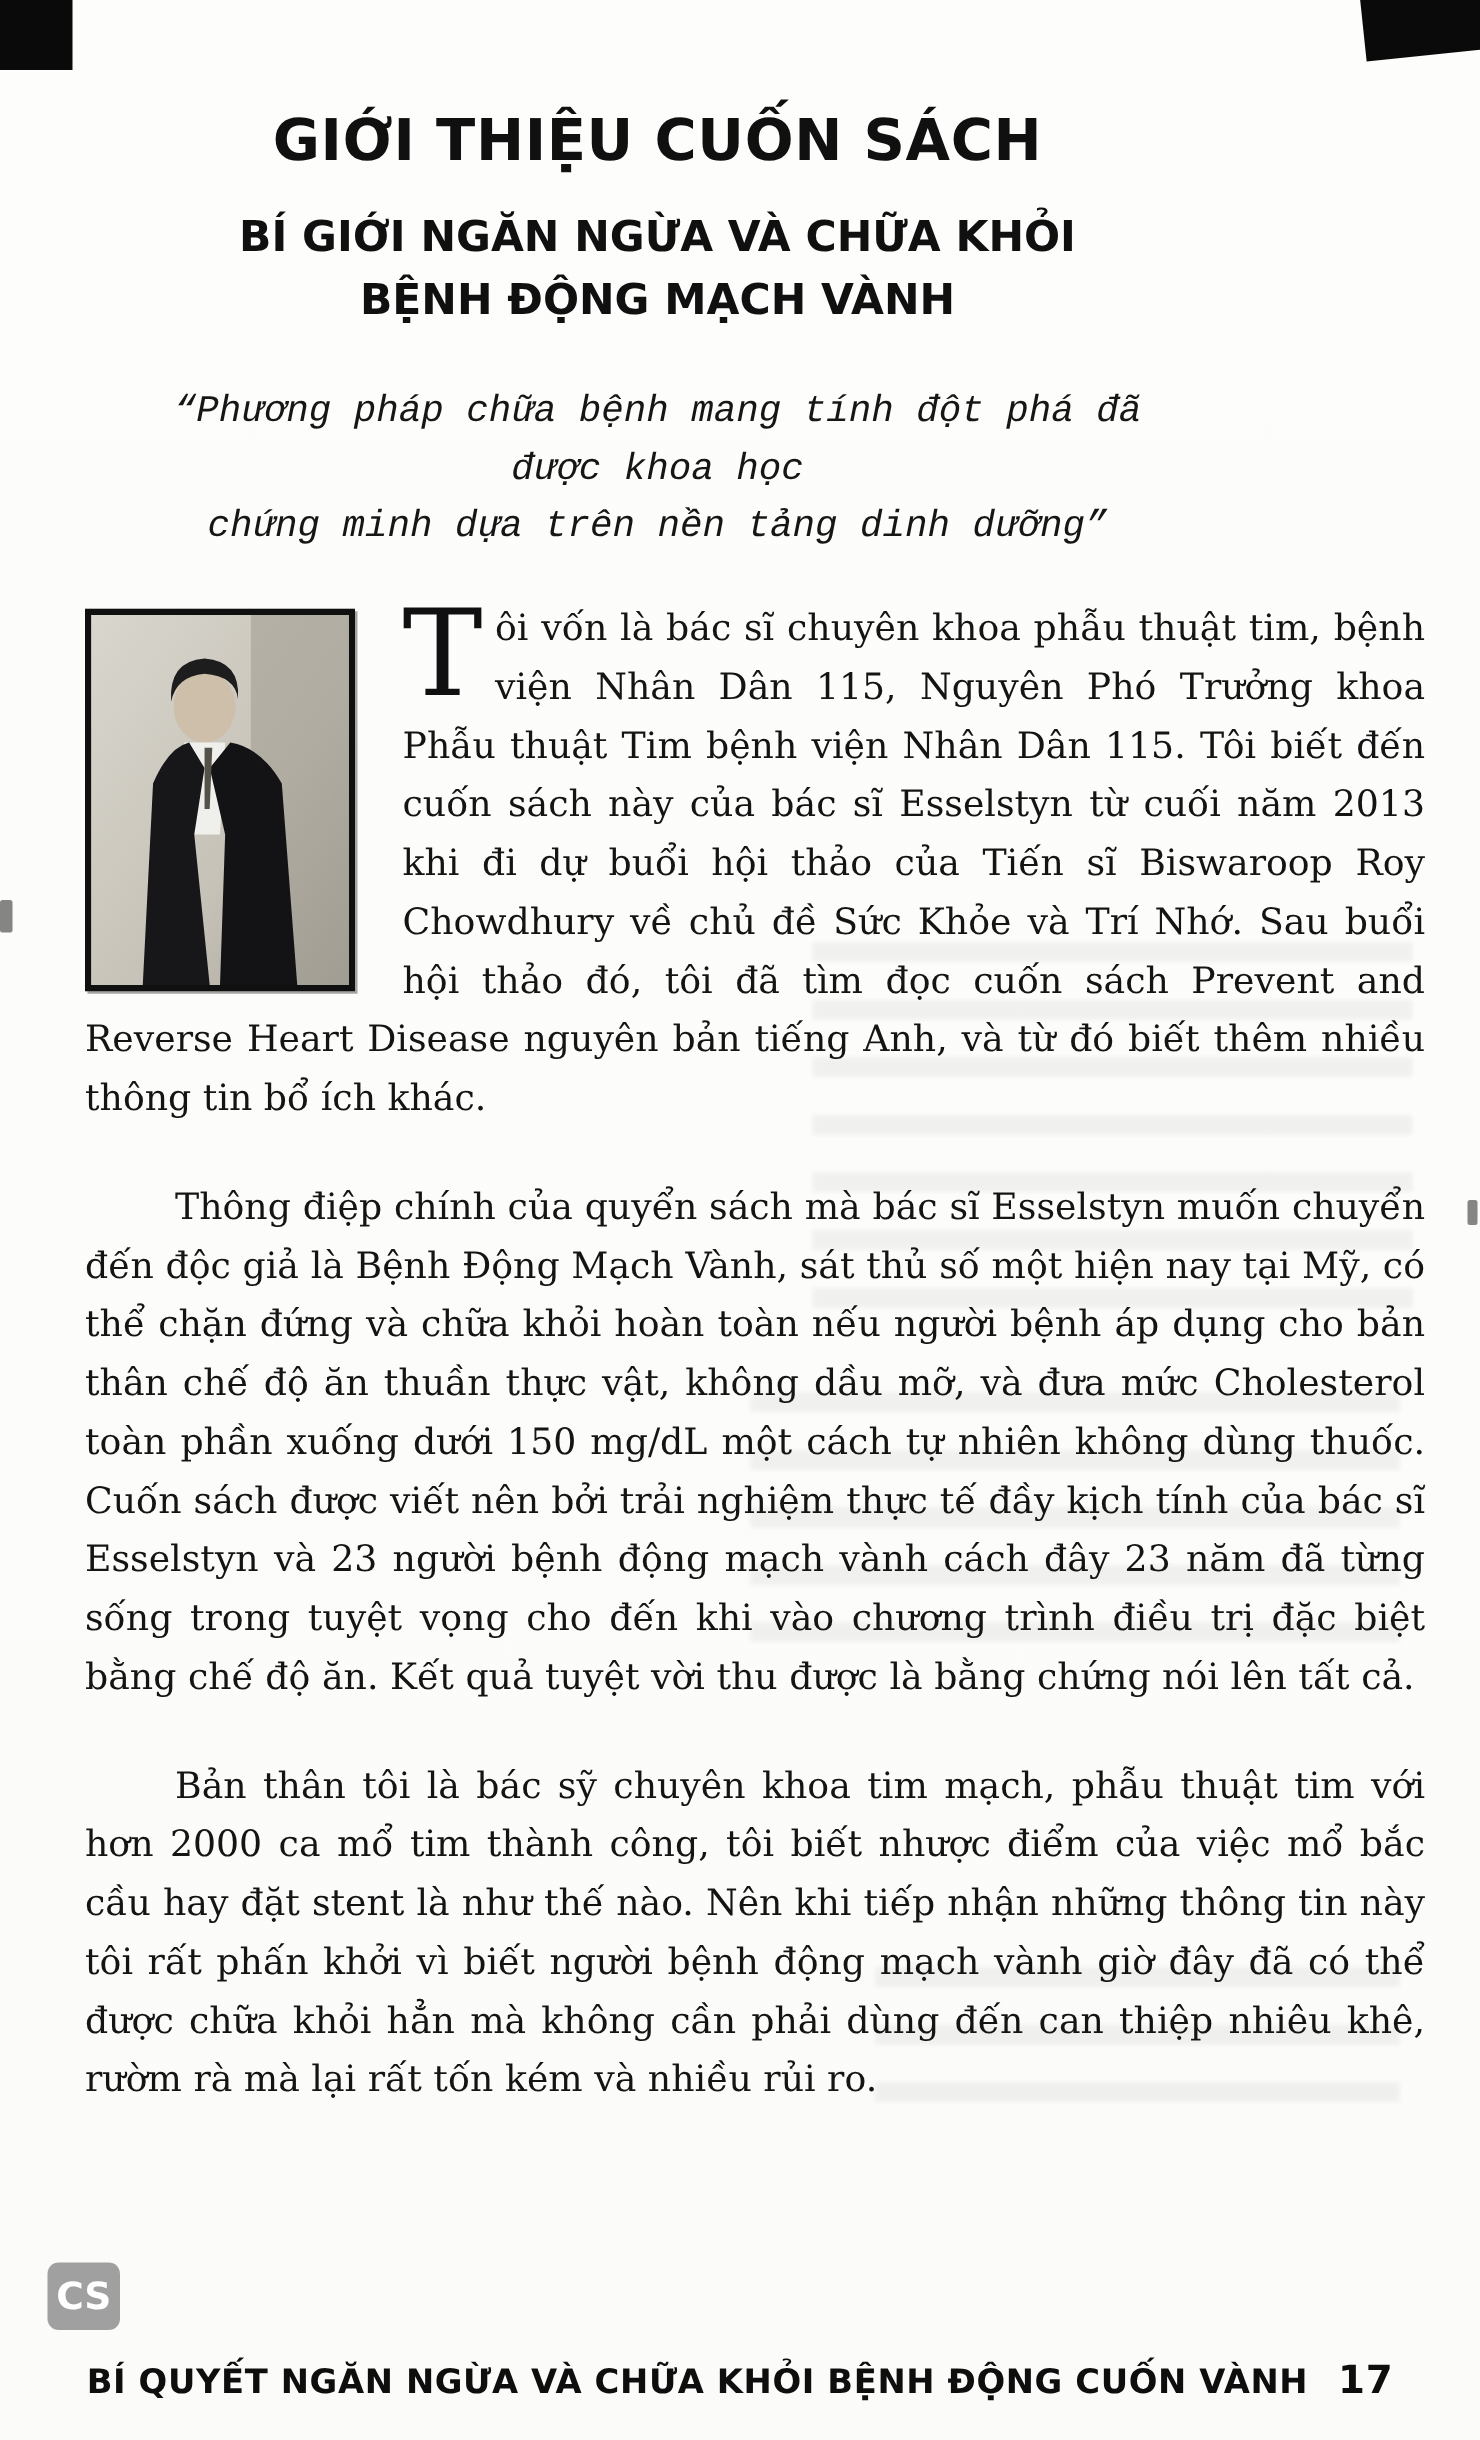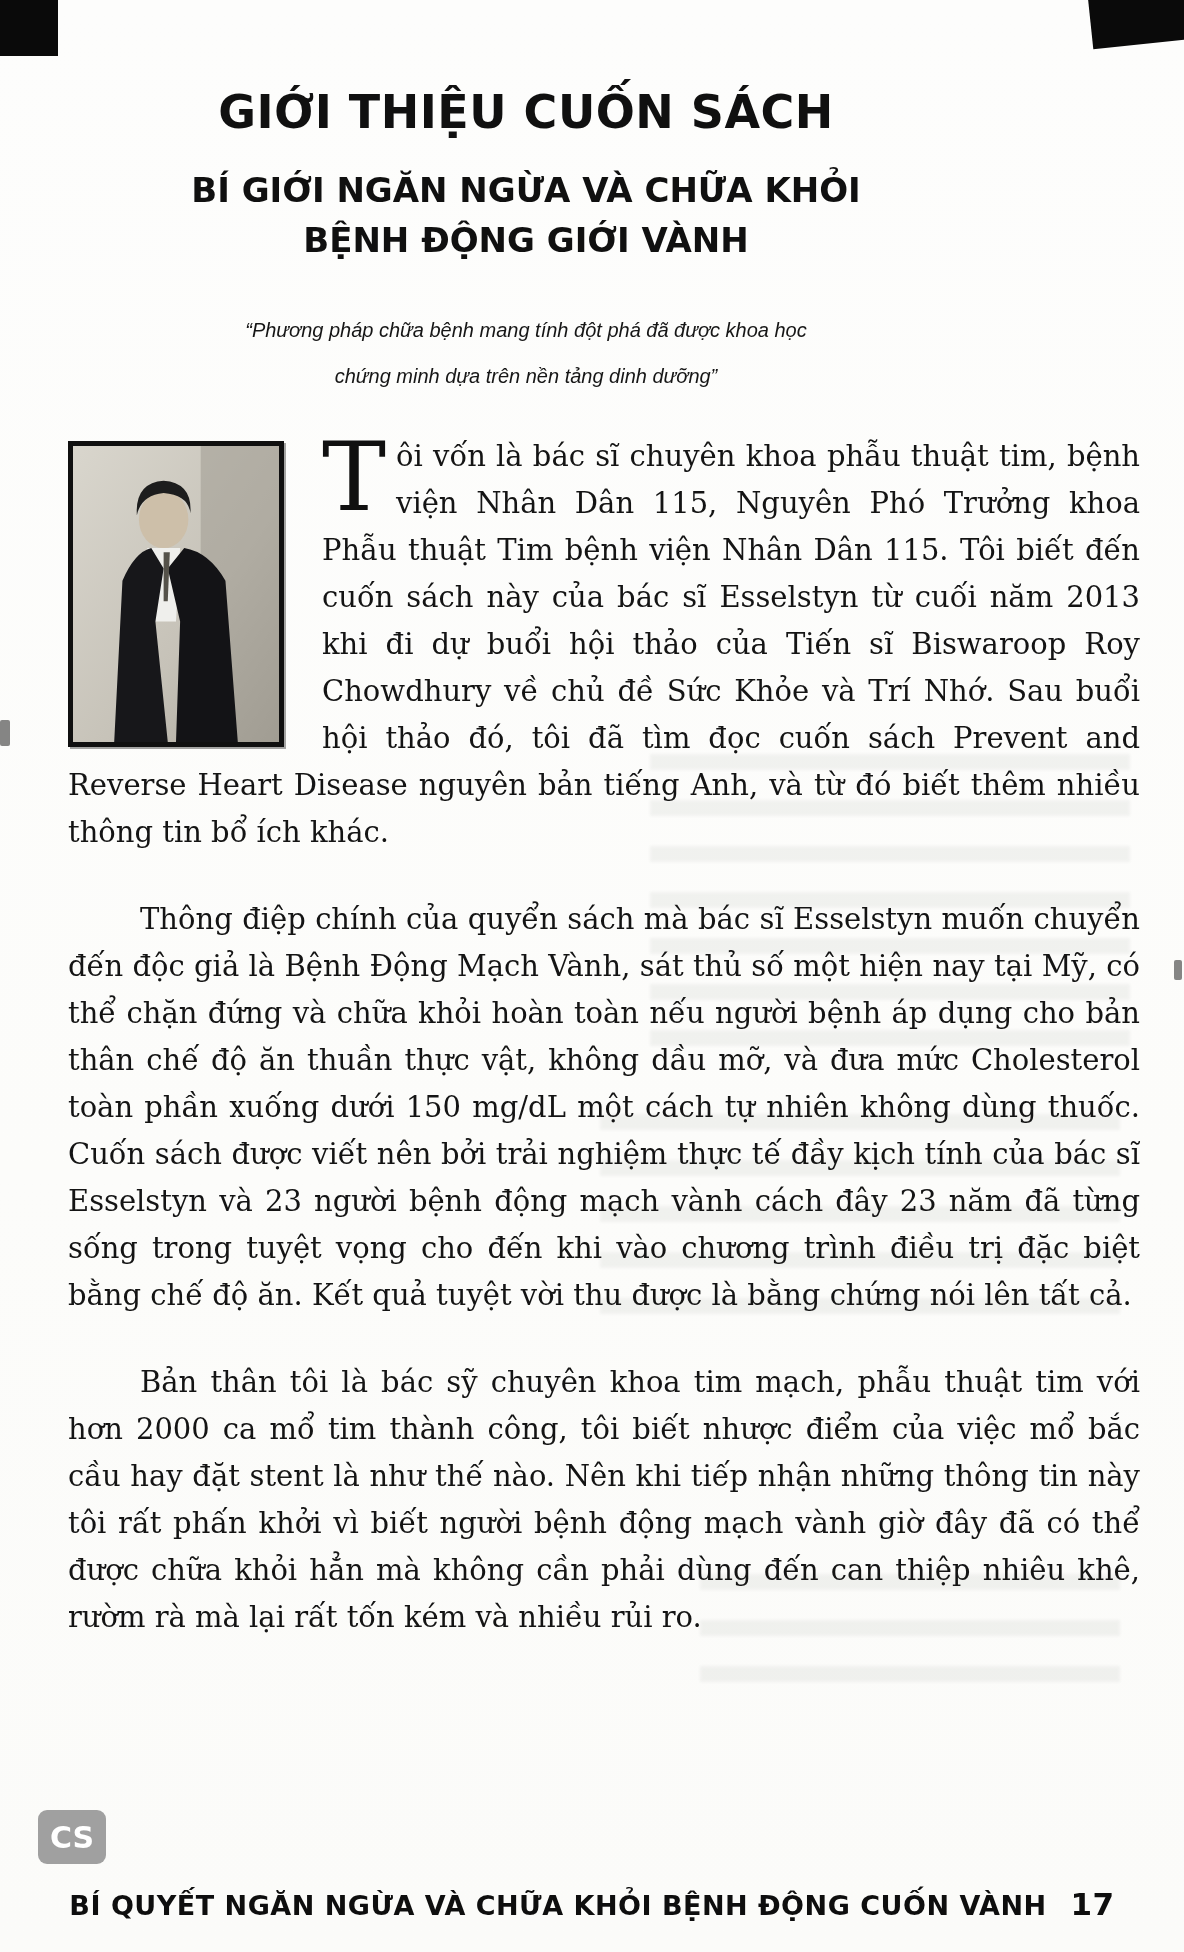--- a/index.html
+++ b/index.html
@@ -58,23 +58,23 @@
   }
   .page-title {
     font-size: 46px; font-weight: 700; letter-spacing: 0.5px;
     color: #101010; margin: 0 0 26px 0;
   }
   .page-subtitle {
     font-size: 34px; font-weight: 700; line-height: 50px;
     color: #101010; margin: 0 0 42px 0;
   }
   .quote {
-    font-family: Liberation Sans, sans-serif;
+    font-family: Liberation Mono, monospace;
     font-style: italic;
-    font-size: 20px; line-height: 46px;
+    font-size: 30px; line-height: 46px;
     color: #161616;
     margin: 0 0 34px 0;
   }
 
   .body-text { font-size: 29px; line-height: 47px; text-align: justify; }
 
   .photo-frame {
     float: left;
     width: 206px; height: 296px;
     border: 5px solid #101010;
@@ -96,21 +96,21 @@
   .para.indent { text-indent: 72px; }
 
   .clearfix::after { content: ""; display: block; clear: both; }
 
   
   .scanner-row {
     position: absolute; left: 38px; bottom: 88px;
     display: flex; align-items: center; gap: 18px;
   }
   .scanner-badge {
-    width: 68px; height: 54px; border-radius: 9px;
+    width: 58px; height: 54px; border-radius: 9px;
     background: #a0a0a0;
     color: #ffffff;
     font-family: "DejaVu Sans", sans-serif;
     font-weight: 700; font-size: 30px;
     display: flex; align-items: center; justify-content: center;
   }
   .scanner-text {
     font-family: "DejaVu Sans", sans-serif;
     font-size: 41px; color: #a8a8a8; letter-spacing: 0.5px;
     border-bottom: 2px solid #d2d2d2;
@@ -141,21 +141,21 @@
   <div class="bleed" style="left:650px;top:740px;width:480px;height:330px;"></div>
   <div class="bleed" style="left:600px;top:1100px;width:520px;height:220px;"></div>
   <div class="bleed" style="left:700px;top:1560px;width:420px;height:130px;"></div>
 
   <div class="content">
 
     <div class="heading-block">
       <h1 class="page-title">GIỚI THIỆU CUỐN SÁCH</h1>
       <div class="page-subtitle">
         <div>BÍ GIỚI NGĂN NGỪA VÀ CHỮA KHỎI</div>
-        <div>BỆNH ĐỘNG GIỚI VÀNH</div>
+        <div>BỆNH ĐỘNG MẠCH VÀNH</div>
       </div>
       <div class="quote">
         <div>“Phương pháp chữa bệnh mang tính đột phá đã được khoa học</div>
         <div>chứng minh dựa trên nền tảng dinh dưỡng”</div>
       </div>
     </div>
 
     <div class="body-text">
 
       <div class="para clearfix">

